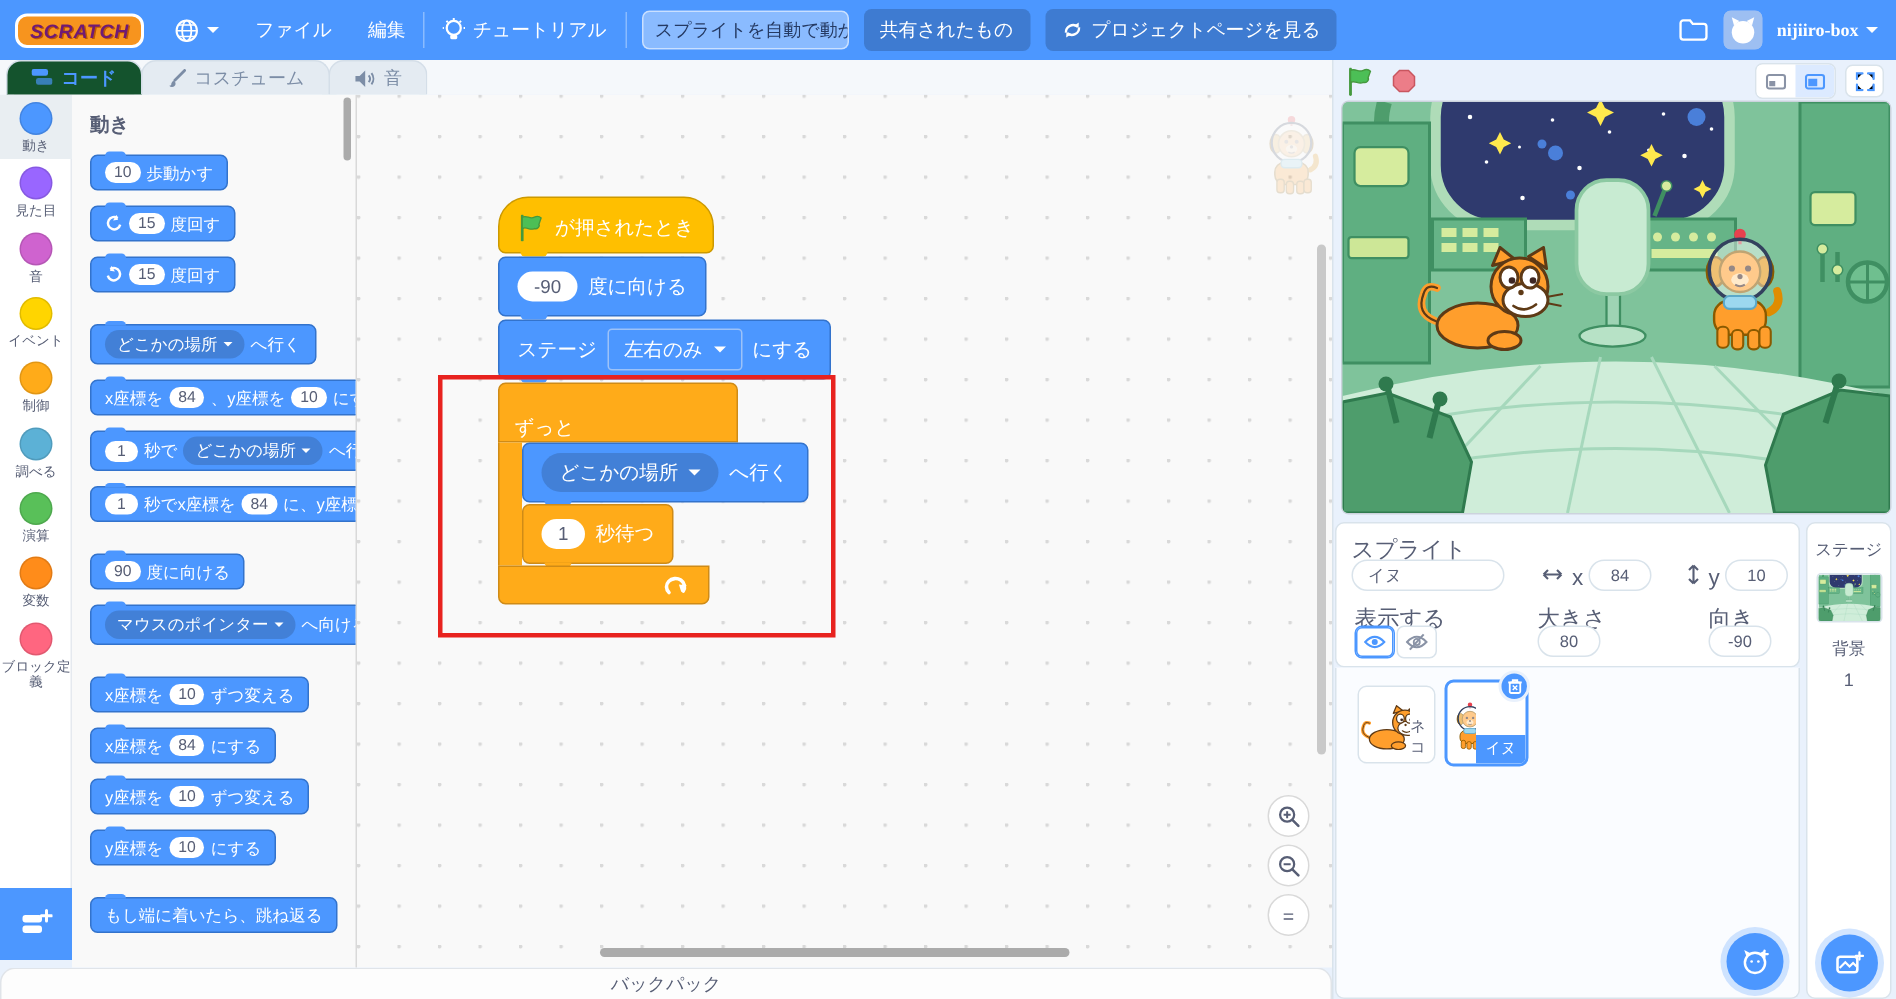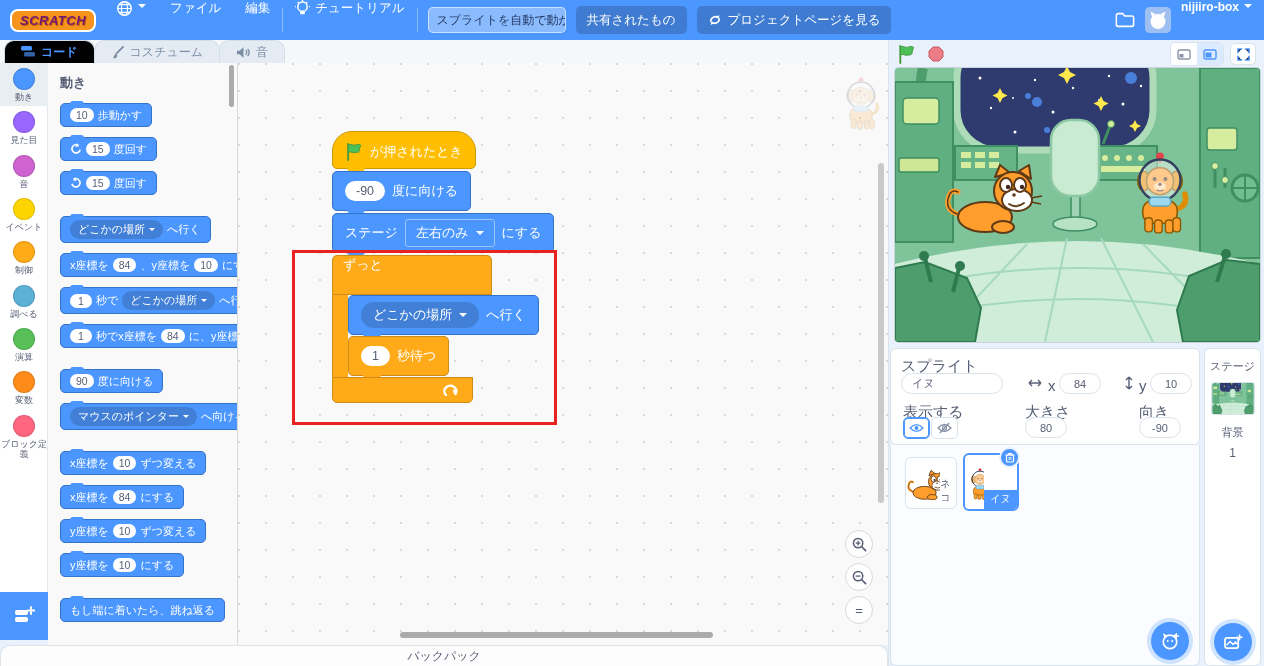--- a/index.html
+++ b/index.html
@@ -5,38 +5,38 @@
   * { box-sizing: border-box; margin: 0; padding: 0; }
   body { font-family: "Liberation Sans", "DejaVu Sans", sans-serif; background:#fff; }
   .app { position:relative; width:1264px; height:666px; overflow:hidden; background:#E9F1FC; }
 
   
   .menubar { position:absolute; top:0; left:0; width:1264px; height:40px; background:#4C97FF;
              display:flex; align-items:center; color:#fff; font-size:12.5px; z-index:30; }
   .logo { margin:0 8px 0 10px; background:#F7941E; border:2px solid #fff; border-radius:8px;
           padding:2px 8px; font-weight:bold; font-style:italic; font-size:13px; letter-spacing:.5px;
           color:#701a75; text-shadow:1px 1px 0 #C05A00; }
-  .mitem { display:flex; align-items:flex-start; gap:5px; padding:0 12px; height:40px; cursor:pointer; }
+  .mitem { display:flex; align-items:center; gap:5px; padding:0 12px; height:40px; cursor:pointer;font-family:Liberation Serif, serif; }
   .mdivider { width:1px; height:24px; background:rgba(255,255,255,.35); }
   .caret-w { width:0; height:0; border:4px solid transparent; border-top-color:#fff; margin-top:4px; }
   .title-input { width:138px; height:26px; margin:0 10px; background:rgba(255,255,255,.35);
                  border:1px solid rgba(255,255,255,.55); border-radius:5px; color:#253A63;
                  font-size:12px; padding:0 8px; display:flex; align-items:center; overflow:hidden; white-space:nowrap; }
   .darkbtn { display:flex; align-items:center; gap:6px; background:rgba(0,0,0,.18); border-radius:5px;
              height:28px; padding:0 11px; margin-right:10px; white-space:nowrap; cursor:pointer; }
   .mb-right { margin-left:auto; display:flex; align-items:center; gap:10px; padding-right:12px; }
   .avatar { width:26px; height:26px; border-radius:5px; overflow:hidden; background:#9DBFF2; }
   .uname { font-weight:bold; font-size:12px; }
 
   
   .tabbar { position:absolute; top:40px; left:0; width:888px; height:23px; background:#F5F8FB; display:flex; align-items:flex-end; padding-left:4px; z-index:20;}
   .tab { display:flex; align-items:center; gap:6px; height:23px; padding:0 16px; font-size:12px;
          color:#7C8DA6; background:#E4EBF2; border:1px solid #D4DEE8; border-bottom:none;
          border-radius:10px 10px 0 0; margin-right:-1px; cursor:pointer; }
-  .tab.active { background:#000000; color:#4C97FF; font-weight:bold; position:relative; z-index:2; }
+  .tab.active { background:#14532d; color:#4C97FF; font-weight:bold; position:relative; z-index:2; }
 
   
   .catcol { position:absolute; top:63px; left:0; width:48px; height:529px; background:#fff;
             border-right:1px solid #E5E9EF; z-index:5; }
   .cat-item { width:48px; padding:5px 1px 4px; display:flex; flex-direction:column; align-items:center; cursor:pointer; }
   .cat-item.selected { background:#E9EEF2; }
   .cat-dot { width:22px; height:22px; border-radius:50%; box-shadow: inset 0 0 0 1px rgba(0,0,0,.12); }
   .cat-label { font-size:9px; color:#575E75; margin-top:2px; text-align:center; line-height:1.15; }
   .extbtn { position:absolute; top:592px; left:0; width:48px; height:48px; background:#4C97FF;
             display:flex; align-items:center; justify-content:center; cursor:pointer; z-index:6; }
@@ -76,21 +76,21 @@
                background:inherit; border-radius:0 0 3px 3px; }
   .sb.hat::after { background:#FFBF00; }
   .soval { background:#fff; color:#575E75; border-radius:999px; padding:3px 11px; font-size:12.5px; }
   .sdrop { background:#4280D7; border-radius:999px; padding:4px 12px; display:flex; align-items:center; gap:7px; }
   .srect { background:#4C97FF; border:1px solid #9CC2F8; border-radius:3px; padding:4px 10px;
            display:flex; align-items:center; gap:7px; }
   .scaret { width:0; height:0; border:4px solid transparent; border-top-color:#fff; margin-top:4px; }
 
   .cblock { position:relative; width:max-content; }
   .cb-top { width:160px; height:40px; background:#FFAB19; border:1px solid #CF8B17;
-            border-radius:5px 5px 0 0; display:flex; align-items:flex-start; padding:0 10px;
+            border-radius:5px 5px 0 0; display:flex; align-items:flex-end; padding:0 10px;
             color:#fff; font-size:13px; }
   .cb-row { display:flex; }
   .cb-arm { width:16px; background:#FFAB19; border-left:1px solid #CF8B17; }
   .cb-inner .sb { margin-bottom:1px; }
   .cb-bottom { width:141px; height:26px; background:#FFAB19; border:1px solid #CF8B17;
                border-radius:0 0 5px 5px; position:relative; }
   .looparrow { position:absolute; right:12px; top:4px; }
 
   .zbtn { position:absolute; left:607px; width:28px; height:28px; border-radius:50%; background:#fff;
           border:1px solid #D9D9D9; display:flex; align-items:center; justify-content:center;

